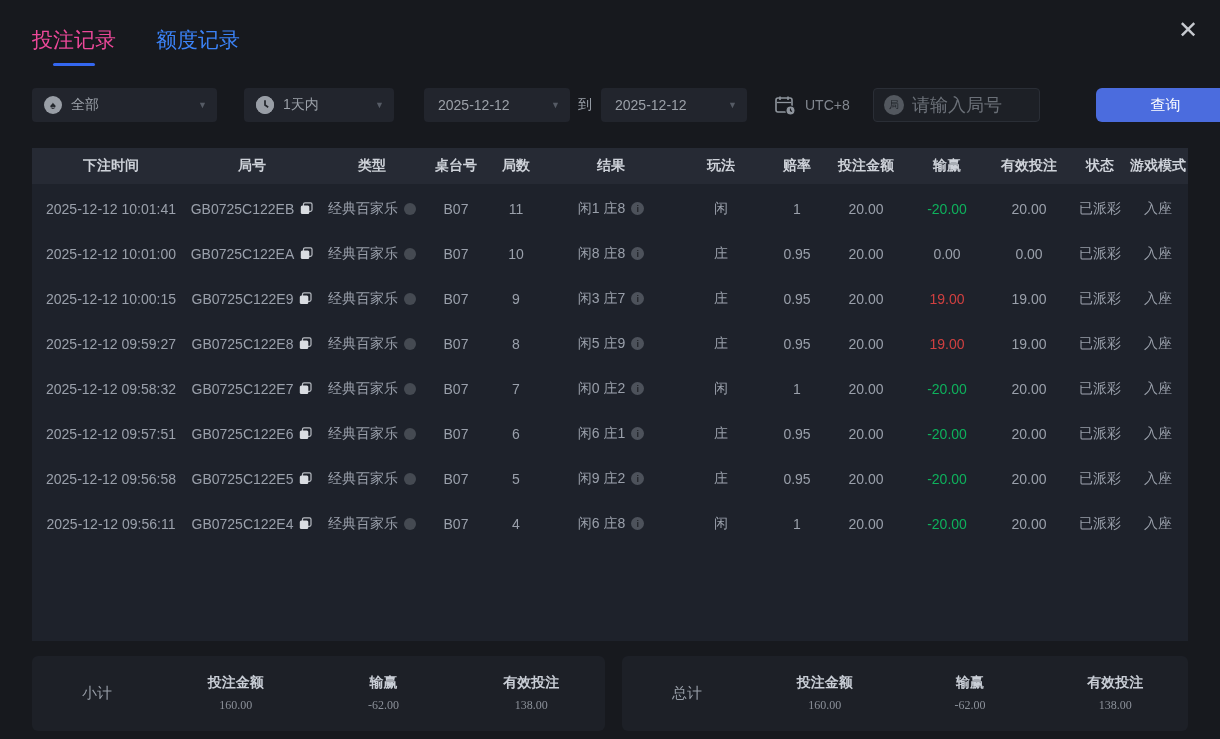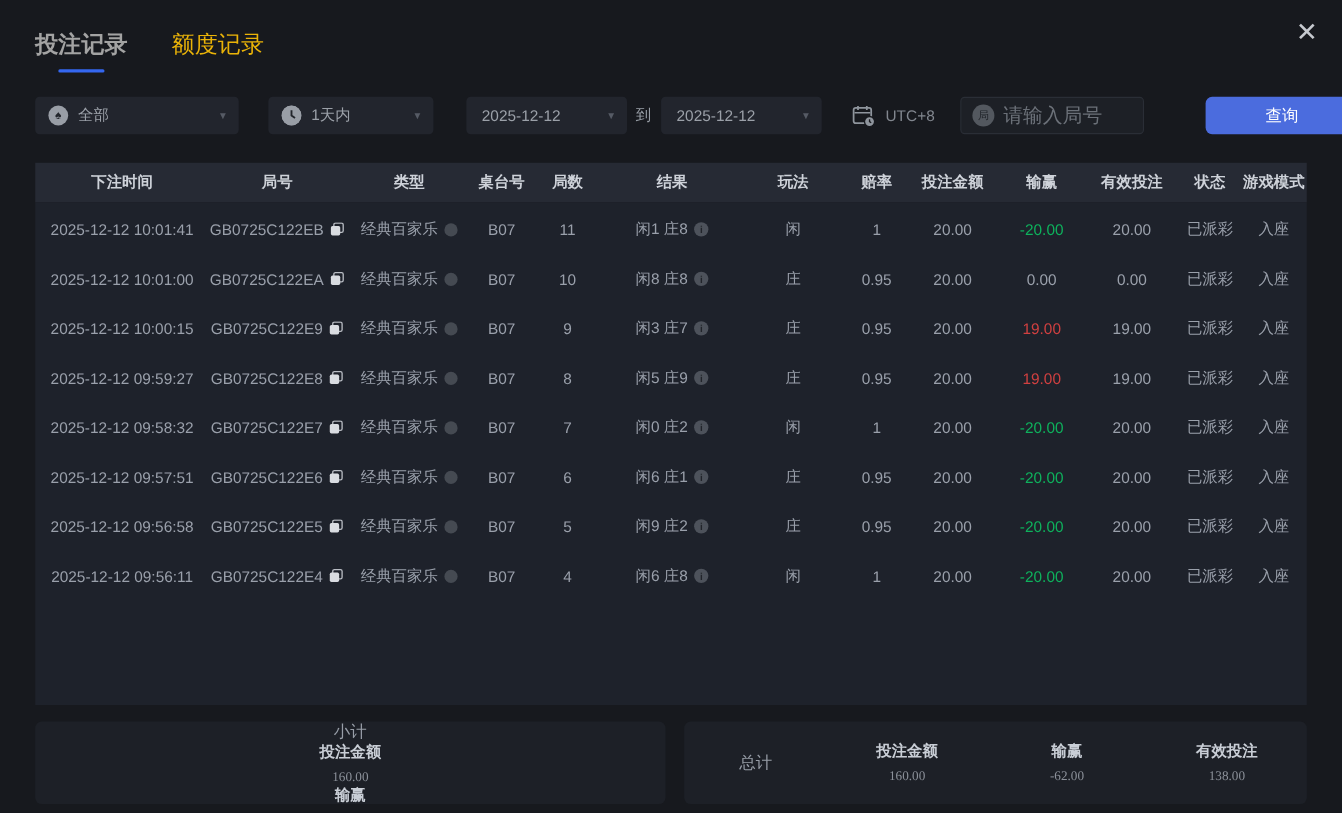--- a/index.html
+++ b/index.html
@@ -2,22 +2,22 @@
 <html><head>
 <meta charset="utf-8">
 <style>
   * { margin:0; padding:0; box-sizing:border-box; }
   html,body { background:#101216; }
   body { font-family:"Liberation Sans","DejaVu Sans",sans-serif; }
   .app { position:relative; width:1220px; height:739px; background:#17191e; overflow:hidden; }
 
   
   .tabs { position:absolute; left:32px; top:26px; display:flex; gap:40px; }
-  .tab { position:relative; font-size:21px; color:#eab308; cursor:pointer; padding-bottom:12px; }
-  .tab.active { color:#a3a3a3; font-weight:bold; }
+  .tab { position:relative; font-size:21px; color:#3b82f6; cursor:pointer; padding-bottom:12px; }
+  .tab.active { color:#ec4899; font-weight:normal; }
   .tab.active .underline { position:absolute; left:50%; transform:translateX(-50%); bottom:0;
     width:42px; height:3px; border-radius:2px; background:#3467f0; }
   .close-x { position:absolute; right:22px; top:18px; font-size:24px; color:#c6c9cf;
     cursor:pointer; line-height:1; font-weight:300; }
 
   
   .filters { position:absolute; left:0; top:88px; width:100%; height:34px; }
   .ctrl { position:absolute; height:34px; background:#22252d; border-radius:4px;
     display:flex; align-items:center; color:#9ba0a8; font-size:14px; }
   .ctrl .chev { margin-left:auto; margin-right:10px; font-size:9px; color:#565b65; }
@@ -55,21 +55,21 @@
   .info { width:13px; height:13px; border-radius:50%; background:#4d525b; color:#21242a;
     font-size:9px; font-weight:bold; display:inline-flex; align-items:center; justify-content:center;
     cursor:pointer; font-style:normal; }
   .val-green { color:#0eb15c; }
   .val-red { color:#d04040; }
   .val-neutral { color:#9aa0ab; }
 
   
   .summary { position:absolute; left:32px; top:656px; width:1156px; display:flex; gap:17px; }
   .sum-box { background:#1d2027; border-radius:6px; height:75px; display:flex; align-items:center; }
-  .sum-box.left { width:573px;flex-direction:column; } .sum-box.right { width:566px; }
+  .sum-box.left { width:573px; } .sum-box.right { width:566px; }
   .sum-label { width:130px; text-align:center; color:#989ea8; font-size:15px; }
   .sum-col { flex:1; text-align:center; }
   .sum-col .t { color:#c9ced6; font-size:14px; font-weight:bold; margin-bottom:6px; }
   .sum-col .v { color:#8b9099; font-size:12px;font-family:Liberation Serif, serif; }
   svg { display:block; }
 </style>
 </head>
 <body>
 
 <div class="app">

